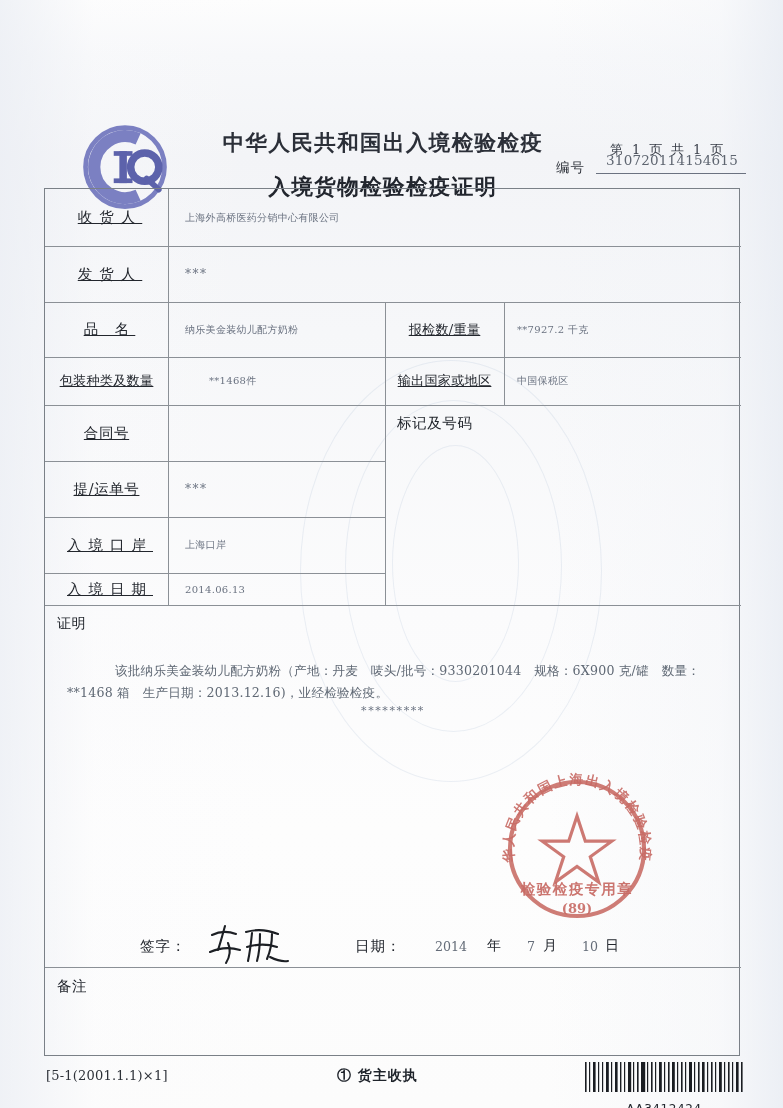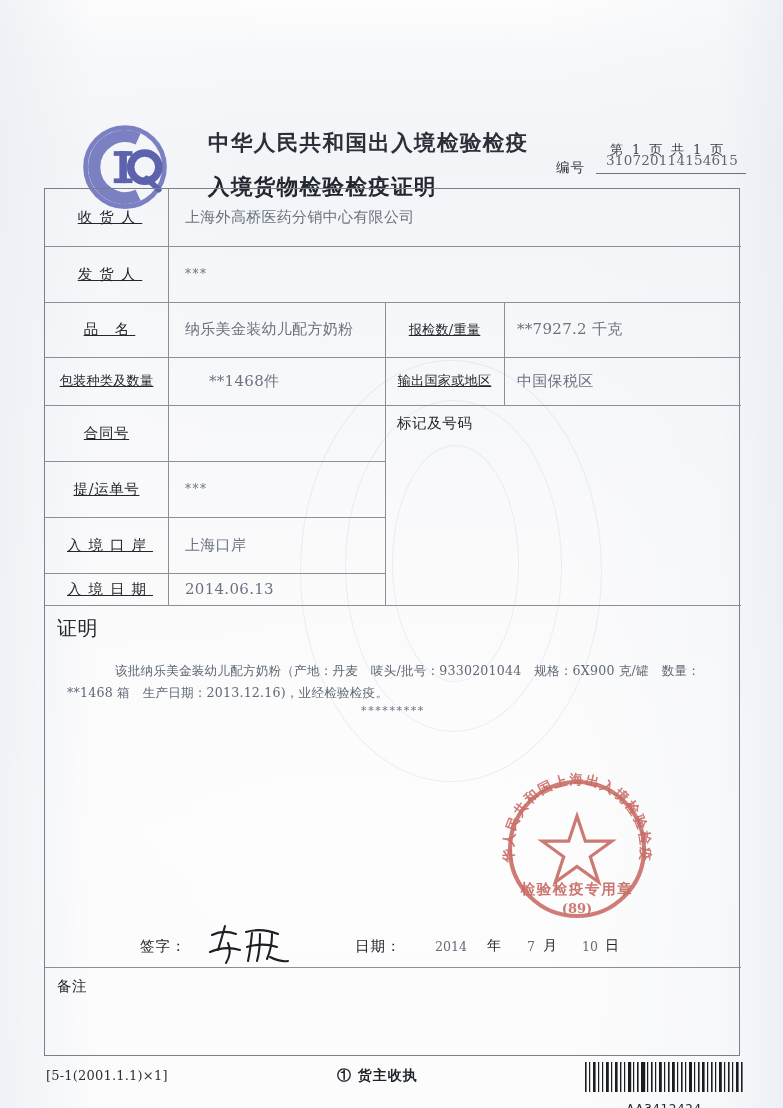--- a/index.html
+++ b/index.html
@@ -54,20 +54,21 @@
   }
   #ciq-logo {
     position: absolute;
     left: 76px; top: 64px;
     width: 98px; height: 94px;
   }
   #title-block {
     position: absolute;
     left: 208px; top: 70px;
     width: 350px;
+    text-align: center;
   }
   .title-line1 {
     font-family: "DejaVu Serif", "Liberation Serif", serif;
     font-size: 21.5px;
     letter-spacing: 1.4px;
     color: #2b2f38;
     font-weight: 600;
     white-space: nowrap;
   }
   .title-line2 {
@@ -147,42 +148,42 @@
     text-decoration: underline;
   }
   .cell-label.spaced { letter-spacing: 7px; text-indent: 7px; }
   .cell-label.small { font-size: 13.2px; letter-spacing: 0.2px; }
 
   .cell-value {
     position: absolute;
     display: flex;
     align-items: center;
     font-family: "DejaVu Serif", "Liberation Serif", serif;
-    font-size: 15px;
+    font-size: 10px;
     color: #6a7280;
     letter-spacing: 0.3px;
     white-space: nowrap;
   }
   .cell-value.stars { letter-spacing: 1.5px; font-size: 12px; }
 
   .cell-label-tl {
     position: absolute;
     font-family: "DejaVu Serif", "Liberation Serif", serif;
     font-size: 14.5px;
     color: #22262d;
     letter-spacing: 0.6px;
     white-space: nowrap;
   }
 
   
   #cert-section-label {
     position: absolute;
     left: 12px; top: 10px;
     font-family: "DejaVu Serif", "Liberation Serif", serif;
-    font-size: 20px;
+    font-size: 14px;
     color: #22262d;
     letter-spacing: 0.6px;
   }
   #cert-body {
     position: absolute;
     left: 22px; top: 55px;
     width: 652px;
     font-family: "DejaVu Serif", "Liberation Serif", serif;
     font-size: 12.6px;
     line-height: 22px;

